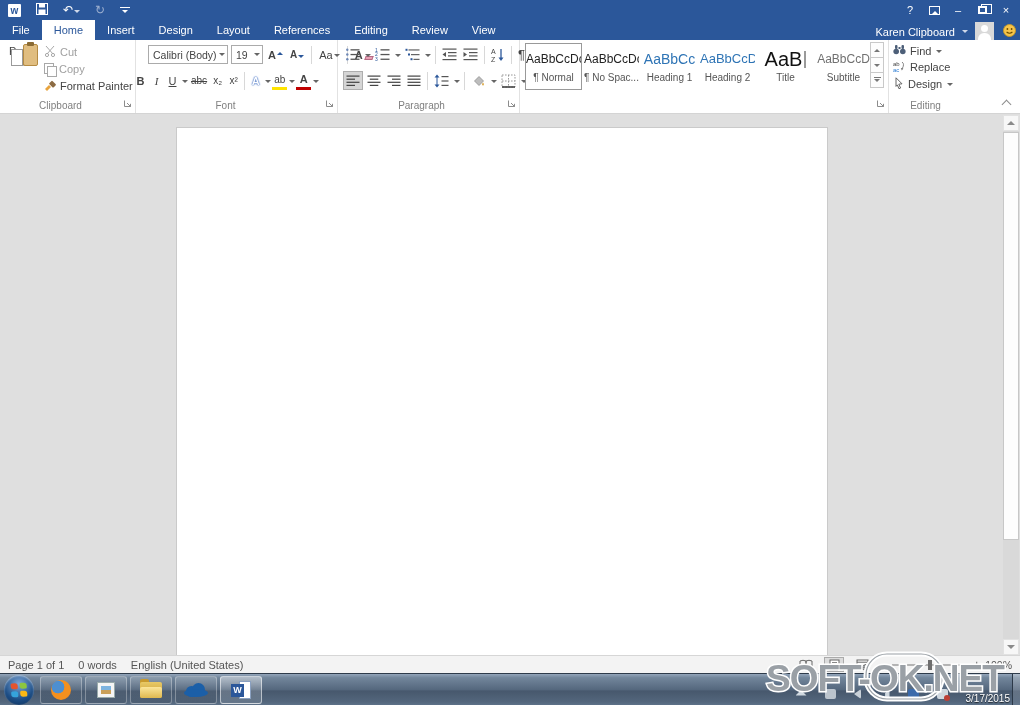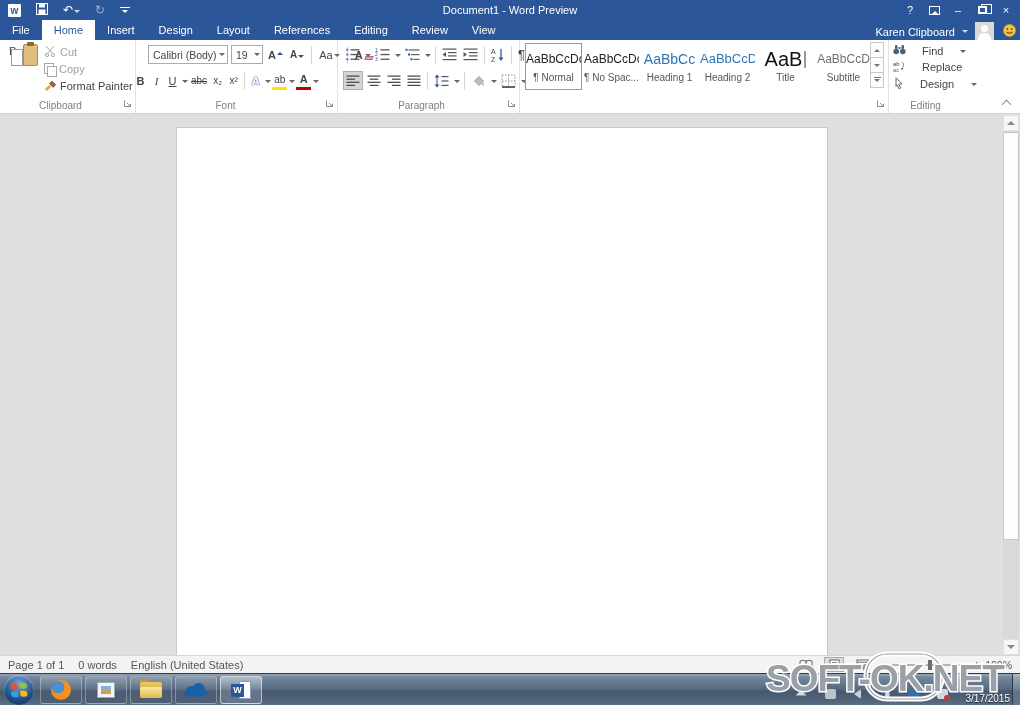--- a/index.html
+++ b/index.html
@@ -98,21 +98,21 @@
   .styname { font-size:10px; color:#555; margin-top:1px; white-space:nowrap; }
   .sty-scroll { position:absolute; right:4px; top:3px; width:14px; display:flex; flex-direction:column; }
   .sbtn { width:14px; height:16px; border:1px solid #c9c9c9; background:#fdfdfd; display:flex; align-items:center; justify-content:center; margin-top:-1px; }
   .tri-up { border:3.5px solid transparent; border-bottom-color:#777; margin-bottom:3px; }
   .tri-dn { border:3.5px solid transparent; border-top-color:#777; margin-top:3px; }
   .tri-bar { position:relative; width:7px; height:7px; }
   .tri-bar:before { content:""; position:absolute; left:0; top:0; width:7px; border-top:1.5px solid #777; }
   .tri-bar:after { content:""; position:absolute; left:0; top:2px; border:3.5px solid transparent; border-top-color:#777; }
 
   .editrows { position:absolute; left:4px; top:4px; display:flex; flex-direction:column; gap:3px; }
-  .editrow { display:flex; align-items:center; gap:16px; white-space:nowrap; color:#444; }
+  .editrow { display:flex; align-items:center; gap:4px; white-space:nowrap; color:#444; }
 
   .collapse { position:absolute; right:9px; bottom:6px; width:8px; height:8px; }
   .collapse:before { content:""; position:absolute; left:0; top:2px; width:6px; height:6px; border-left:1.5px solid #8c8c8c; border-top:1.5px solid #8c8c8c; transform:rotate(45deg); }
 
   
   .docarea { position:absolute; left:0; top:114px; width:100%; height:541px; background:#dfdfdf; }
   .page { position:absolute; left:176px; top:13px; width:652px; height:528px; background:#fff; border:1px solid #cacaca; border-bottom:none; }
   .vscroll { position:absolute; right:1px; top:1px; width:16px; bottom:0; background:#d9d9d9; }
   .scr-btn { position:absolute; left:0; width:16px; height:16px; background:#f7f7f7; border:1px solid #e2e2e2; display:flex; align-items:center; justify-content:center; }
   .scr-up { top:0; } .scr-dn { bottom:0; }
@@ -183,21 +183,20 @@
       <svg width="12" height="12" viewBox="0 0 12 12">
           <rect x="0.5" y="0.5" width="11" height="11" fill="none" stroke="#fff"></rect>
           <rect x="3" y="1" width="6" height="3.5" fill="#fff"></rect>
           <rect x="2.5" y="6.5" width="7" height="5" fill="#fff"></rect>
         </svg>
     </span>
     <span class="q"><span>↶</span><span class="caret-g" style="border-top-color:#cfd9ea"></span></span>
     <span class="q dim">↻</span>
     <span class="qat-caret"></span>
   </div>
-  <div class="win-title">Document1 - Word Preview</div>
   <div class="winctl">
     <span class="wbtn">?</span>
     <span class="wbtn">
         <span class="ribbonopt-ic"></span>
       </span>
     <span class="wbtn">–</span>
     <span class="wbtn">
         <span class="restore-ic"></span>
       </span>
     <span class="wbtn">×</span>

